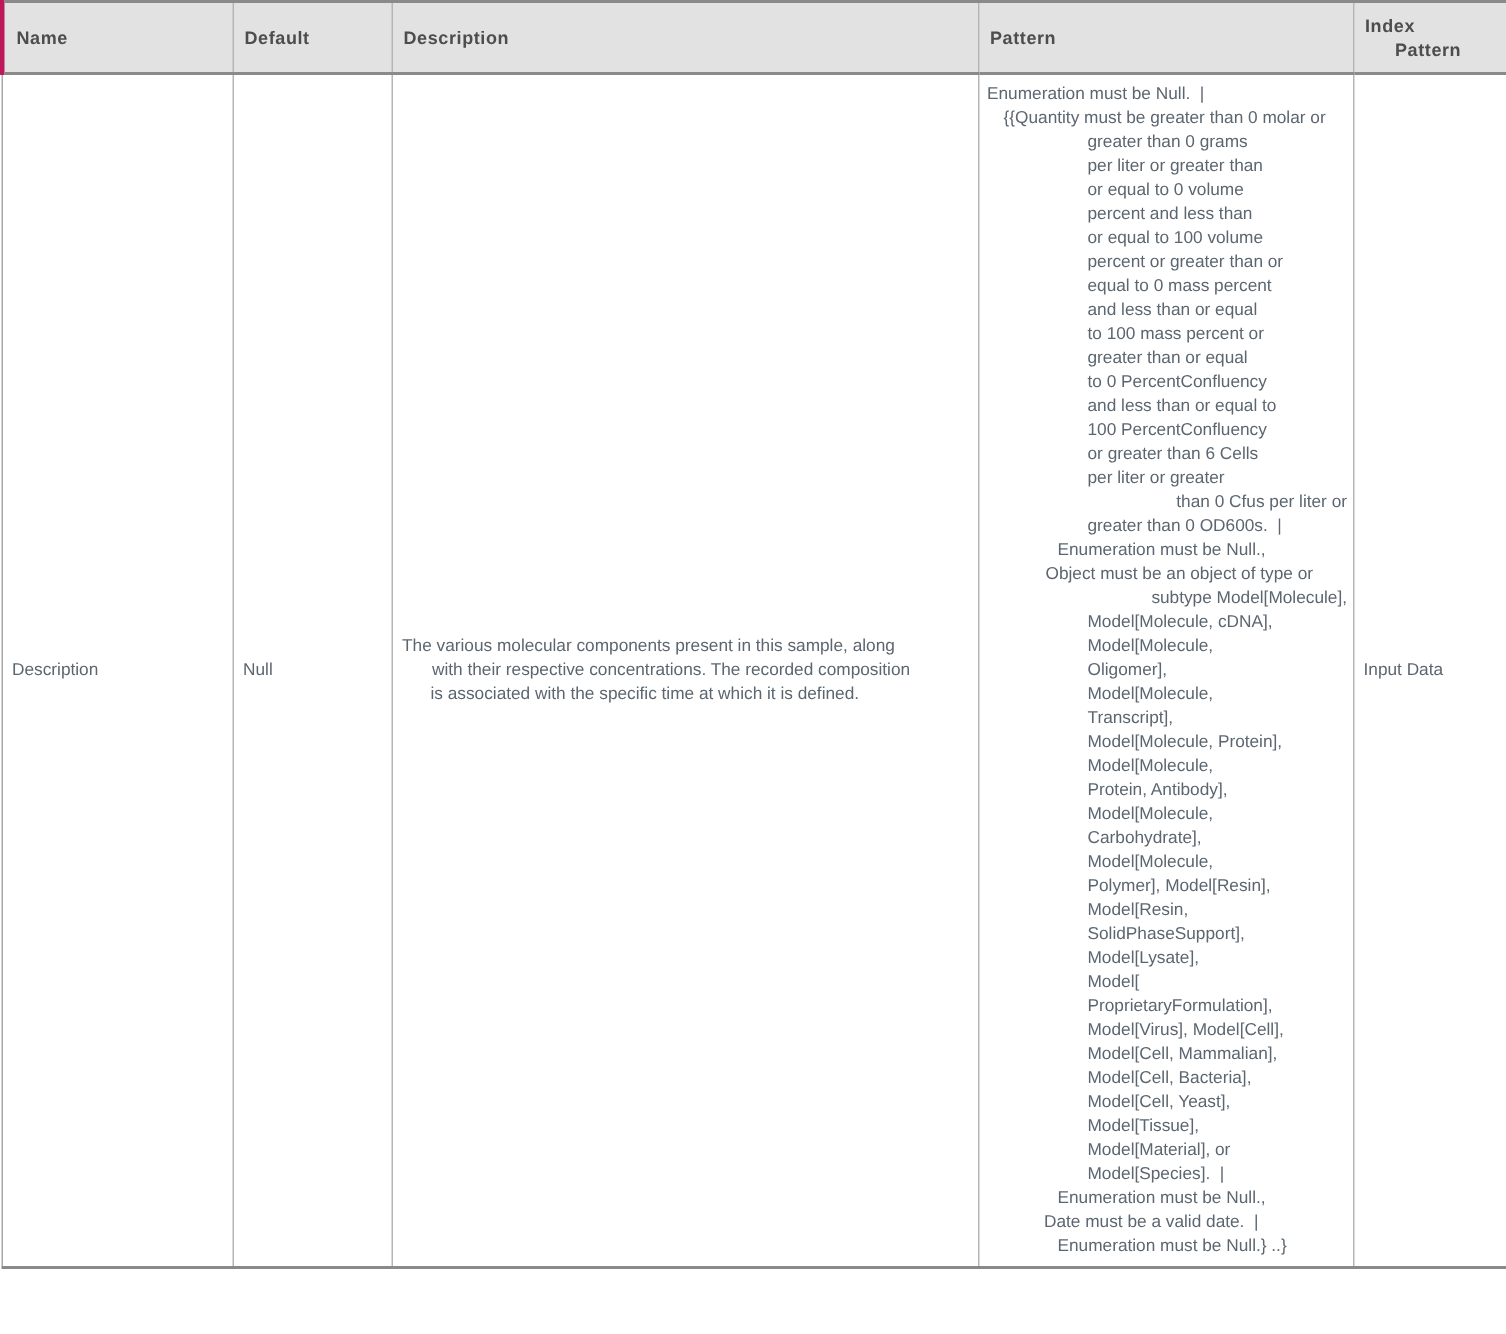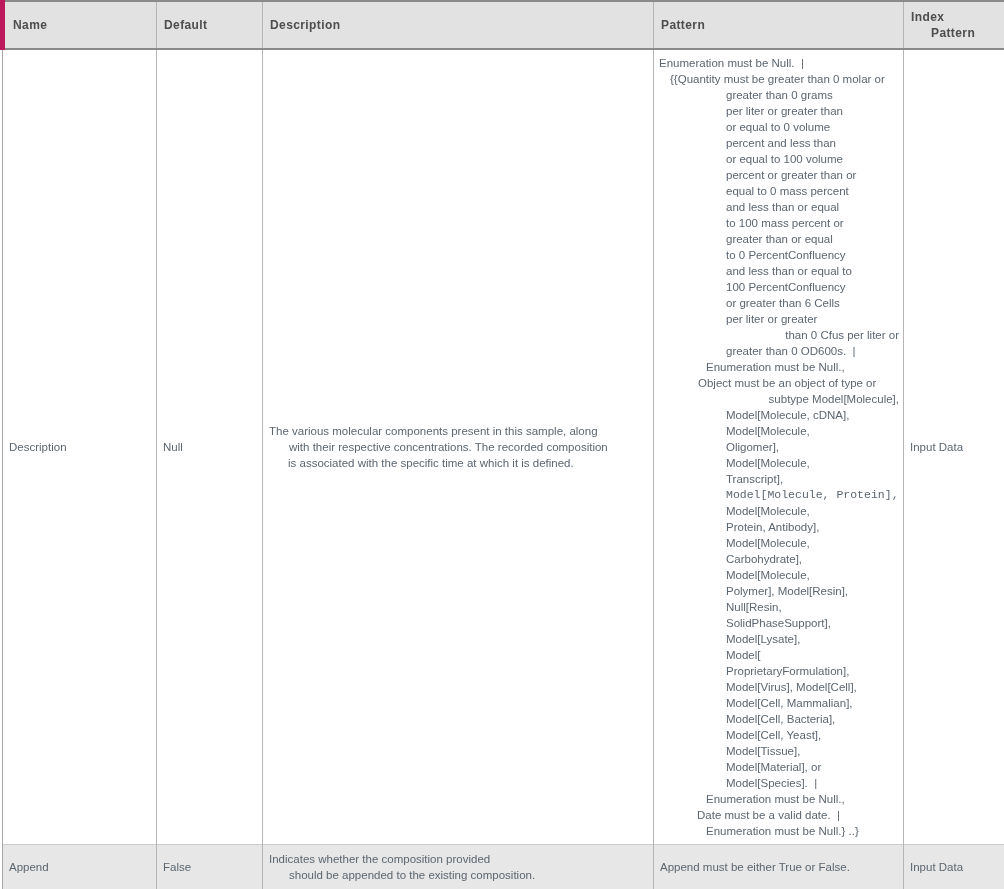--- a/index.html
+++ b/index.html
@@ -25,21 +25,21 @@
 
   th {
     background:var(--header-bg,#e2e2e2);
     color:var(--header-text,#4d4d4d);
     font-size:12px; font-weight:bold; letter-spacing:0.4px;
     text-align:left; vertical-align:middle;
     padding:5px 6px 5px 7px;
     border-left:1px solid var(--border-light,#b3b3b3);
     border-bottom:2px solid var(--border-dark,#8a8a8a);
   }
-  th:first-child { padding-left:8px; border-left:5px solid #be185d; }
+  th:first-child { padding-left:8px; border-left:3px solid #be185d; }
 
   td {
     font-size:11.5px; color:var(--body-text,#5c6670);
     vertical-align:middle; padding:5px 4px 5px 6px;
     border-left:1px solid var(--border-light,#bfbfbf);
     overflow:hidden;
   }
   td:first-child { border-left:1px solid #a8a8a8; }
 
   tbody tr.r1 td {
@@ -106,52 +106,40 @@
             <div class="tline" style="padding-left: 67px; text-align: right;">than 0 Cfus per liter or</div>
             <div class="tline" style="padding-left: 67px;">greater than 0 OD600s.  |</div>
             <div class="tline" style="padding-left: 47px;">Enumeration must be Null.,</div>
             <div class="tline" style="padding-left: 39px;">Object must be an object of type or</div>
             <div class="tline" style="padding-left: 67px; text-align: right;">subtype Model[Molecule],</div>
             <div class="tline" style="padding-left: 67px;">Model[Molecule, cDNA],</div>
             <div class="tline" style="padding-left: 67px;">Model[Molecule,</div>
             <div class="tline" style="padding-left: 67px;">Oligomer],</div>
             <div class="tline" style="padding-left: 67px;">Model[Molecule,</div>
             <div class="tline" style="padding-left: 67px;">Transcript],</div>
-            <div class="tline" style="padding-left: 67px; font-family: Liberation Mono, monospace;">Model[Molecule, Protein],</div>
+            <div class="tline" style="padding-left: 67px;">Model[Molecule, Protein],</div>
             <div class="tline" style="padding-left: 67px;">Model[Molecule,</div>
             <div class="tline" style="padding-left: 67px;">Protein, Antibody],</div>
             <div class="tline" style="padding-left: 67px;">Model[Molecule,</div>
             <div class="tline" style="padding-left: 67px;">Carbohydrate],</div>
             <div class="tline" style="padding-left: 67px;">Model[Molecule,</div>
             <div class="tline" style="padding-left: 67px;">Polymer], Model[Resin],</div>
-            <div class="tline" style="padding-left: 67px;">Null[Resin,</div>
+            <div class="tline" style="padding-left: 67px;">Model[Resin,</div>
             <div class="tline" style="padding-left: 67px;">SolidPhaseSupport],</div>
             <div class="tline" style="padding-left: 67px;">Model[Lysate],</div>
             <div class="tline" style="padding-left: 67px;">Model[</div>
             <div class="tline" style="padding-left: 67px;">ProprietaryFormulation],</div>
             <div class="tline" style="padding-left: 67px;">Model[Virus], Model[Cell],</div>
             <div class="tline" style="padding-left: 67px;">Model[Cell, Mammalian],</div>
             <div class="tline" style="padding-left: 67px;">Model[Cell, Bacteria],</div>
             <div class="tline" style="padding-left: 67px;">Model[Cell, Yeast],</div>
             <div class="tline" style="padding-left: 67px;">Model[Tissue],</div>
             <div class="tline" style="padding-left: 67px;">Model[Material], or</div>
             <div class="tline" style="padding-left: 67px;">Model[Species].  |</div>
             <div class="tline" style="padding-left: 47px;">Enumeration must be Null.,</div>
             <div class="tline" style="padding-left: 38px;">Date must be a valid date.  |</div>
             <div class="tline" style="padding-left: 47px;">Enumeration must be Null.} ..}</div>
           </td>
         <td>Input Data</td>
       </tr>
-      <tr class="r1">
-        <td>Append</td>
-        <td>False</td>
-        <td>
-            <div class="tline" style="padding-left: 0px;">Indicates whether the composition provided</div>
-            <div class="tline" style="padding-left: 20px;">should be appended to the existing composition.</div>
-          </td>
-        <td>
-            <div class="tline" style="padding-left: 0px;">Append must be either True or False.</div>
-          </td>
-        <td>Input Data</td>
-      </tr>
     </tbody>
   </table>
 </div>
 
 </body></html>

